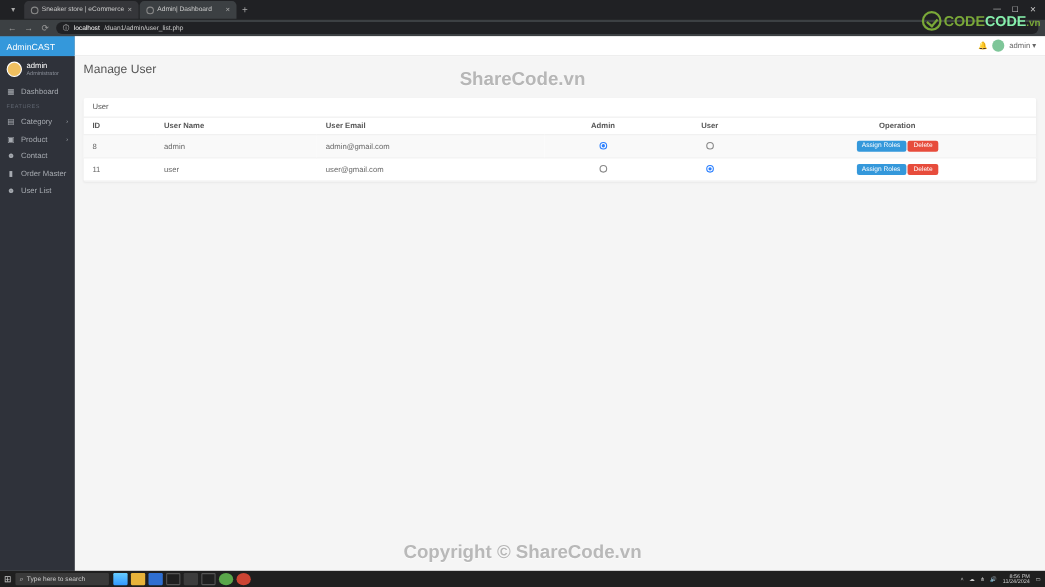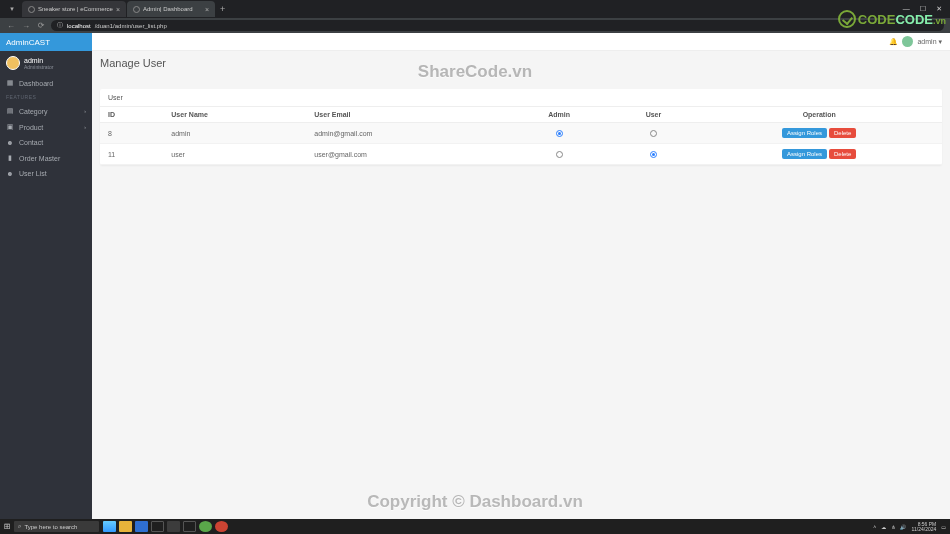--- a/index.html
+++ b/index.html
@@ -19,21 +19,21 @@
 .addr-bar { height: 15px; background: #3c4043; display: flex; align-items: center; padding: 0 6px; gap: 5px; }
 .nav-btn { color: #999; font-size: 8px; width: 10px; text-align: center; }
 .addr-input { flex: 1; background: #202124; border-radius: 8px; height: 11px; display: flex; align-items: center; padding: 0 6px; color: #ccc; font-size: 6px; gap: 4px; }
 .addr-input .lock { font-size: 6px; }
 .addr-host { color: #fff; }
 
 
 .app { position: absolute; top: 33px; left: 0; right: 0; bottom: 15px; background: #f5f5f5; display: flex; }
 
 
-.sidebar { width: 92px; background: #2f323a; color: #a7abb1; display: flex; flex-direction: column; font-size: 7px; }
+.sidebar { width: 68px; background: #2f323a; color: #a7abb1; display: flex; flex-direction: column; font-size: 7px; }
 .brand { height: 18px; background: #3498db; color: #fff; display: flex; align-items: center; padding-left: 6px; font-size: 8px; font-weight: 500; }
 .user-block { display: flex; align-items: center; padding: 5px 6px; gap: 4px; }
 .avatar { width: 14px; height: 14px; border-radius: 50%; background: #f0c060; border: 1px solid #fff; }
 .user-info .uname { color: #fff; font-size: 7px; font-weight: 500; }
 .user-info .urole { color: #8a8f99; font-size: 5px; }
 .nav-item { display: flex; align-items: center; padding: 4px 6px; gap: 5px; cursor: pointer; }
 .nav-item .ico { width: 8px; text-align: center; }
 .nav-item .arrow { margin-left: auto; font-size: 5px; }
 .nav-section { padding: 3px 6px; color: #5f6570; font-size: 5px; letter-spacing: 0.5px; }
 
@@ -192,21 +192,21 @@
                 <td class="center"><span class="btn btn-primary">Assign Roles</span> <span class="btn btn-danger">Delete</span></td>
               </tr>
             </tbody>
         </table>
       </div>
     </div>
   </div>
 </div>
 
 <div class="wm1">ShareCode.vn</div>
-<div class="wm2">Copyright © Dashboard.vn</div>
+<div class="wm2">Copyright © ShareCode.vn</div>
 <div class="wm-logo">
   <div class="circ"></div>
   <div class="txt"><span class="green">CODE</span><span class="gray">CODE</span><span class="green" style="font-size:9px;">.vn</span></div>
 </div>
 
 <div class="taskbar">
   <div class="start">⊞</div>
   <div class="search">
     <span>⌕</span>
     <span>Type here to search</span>

